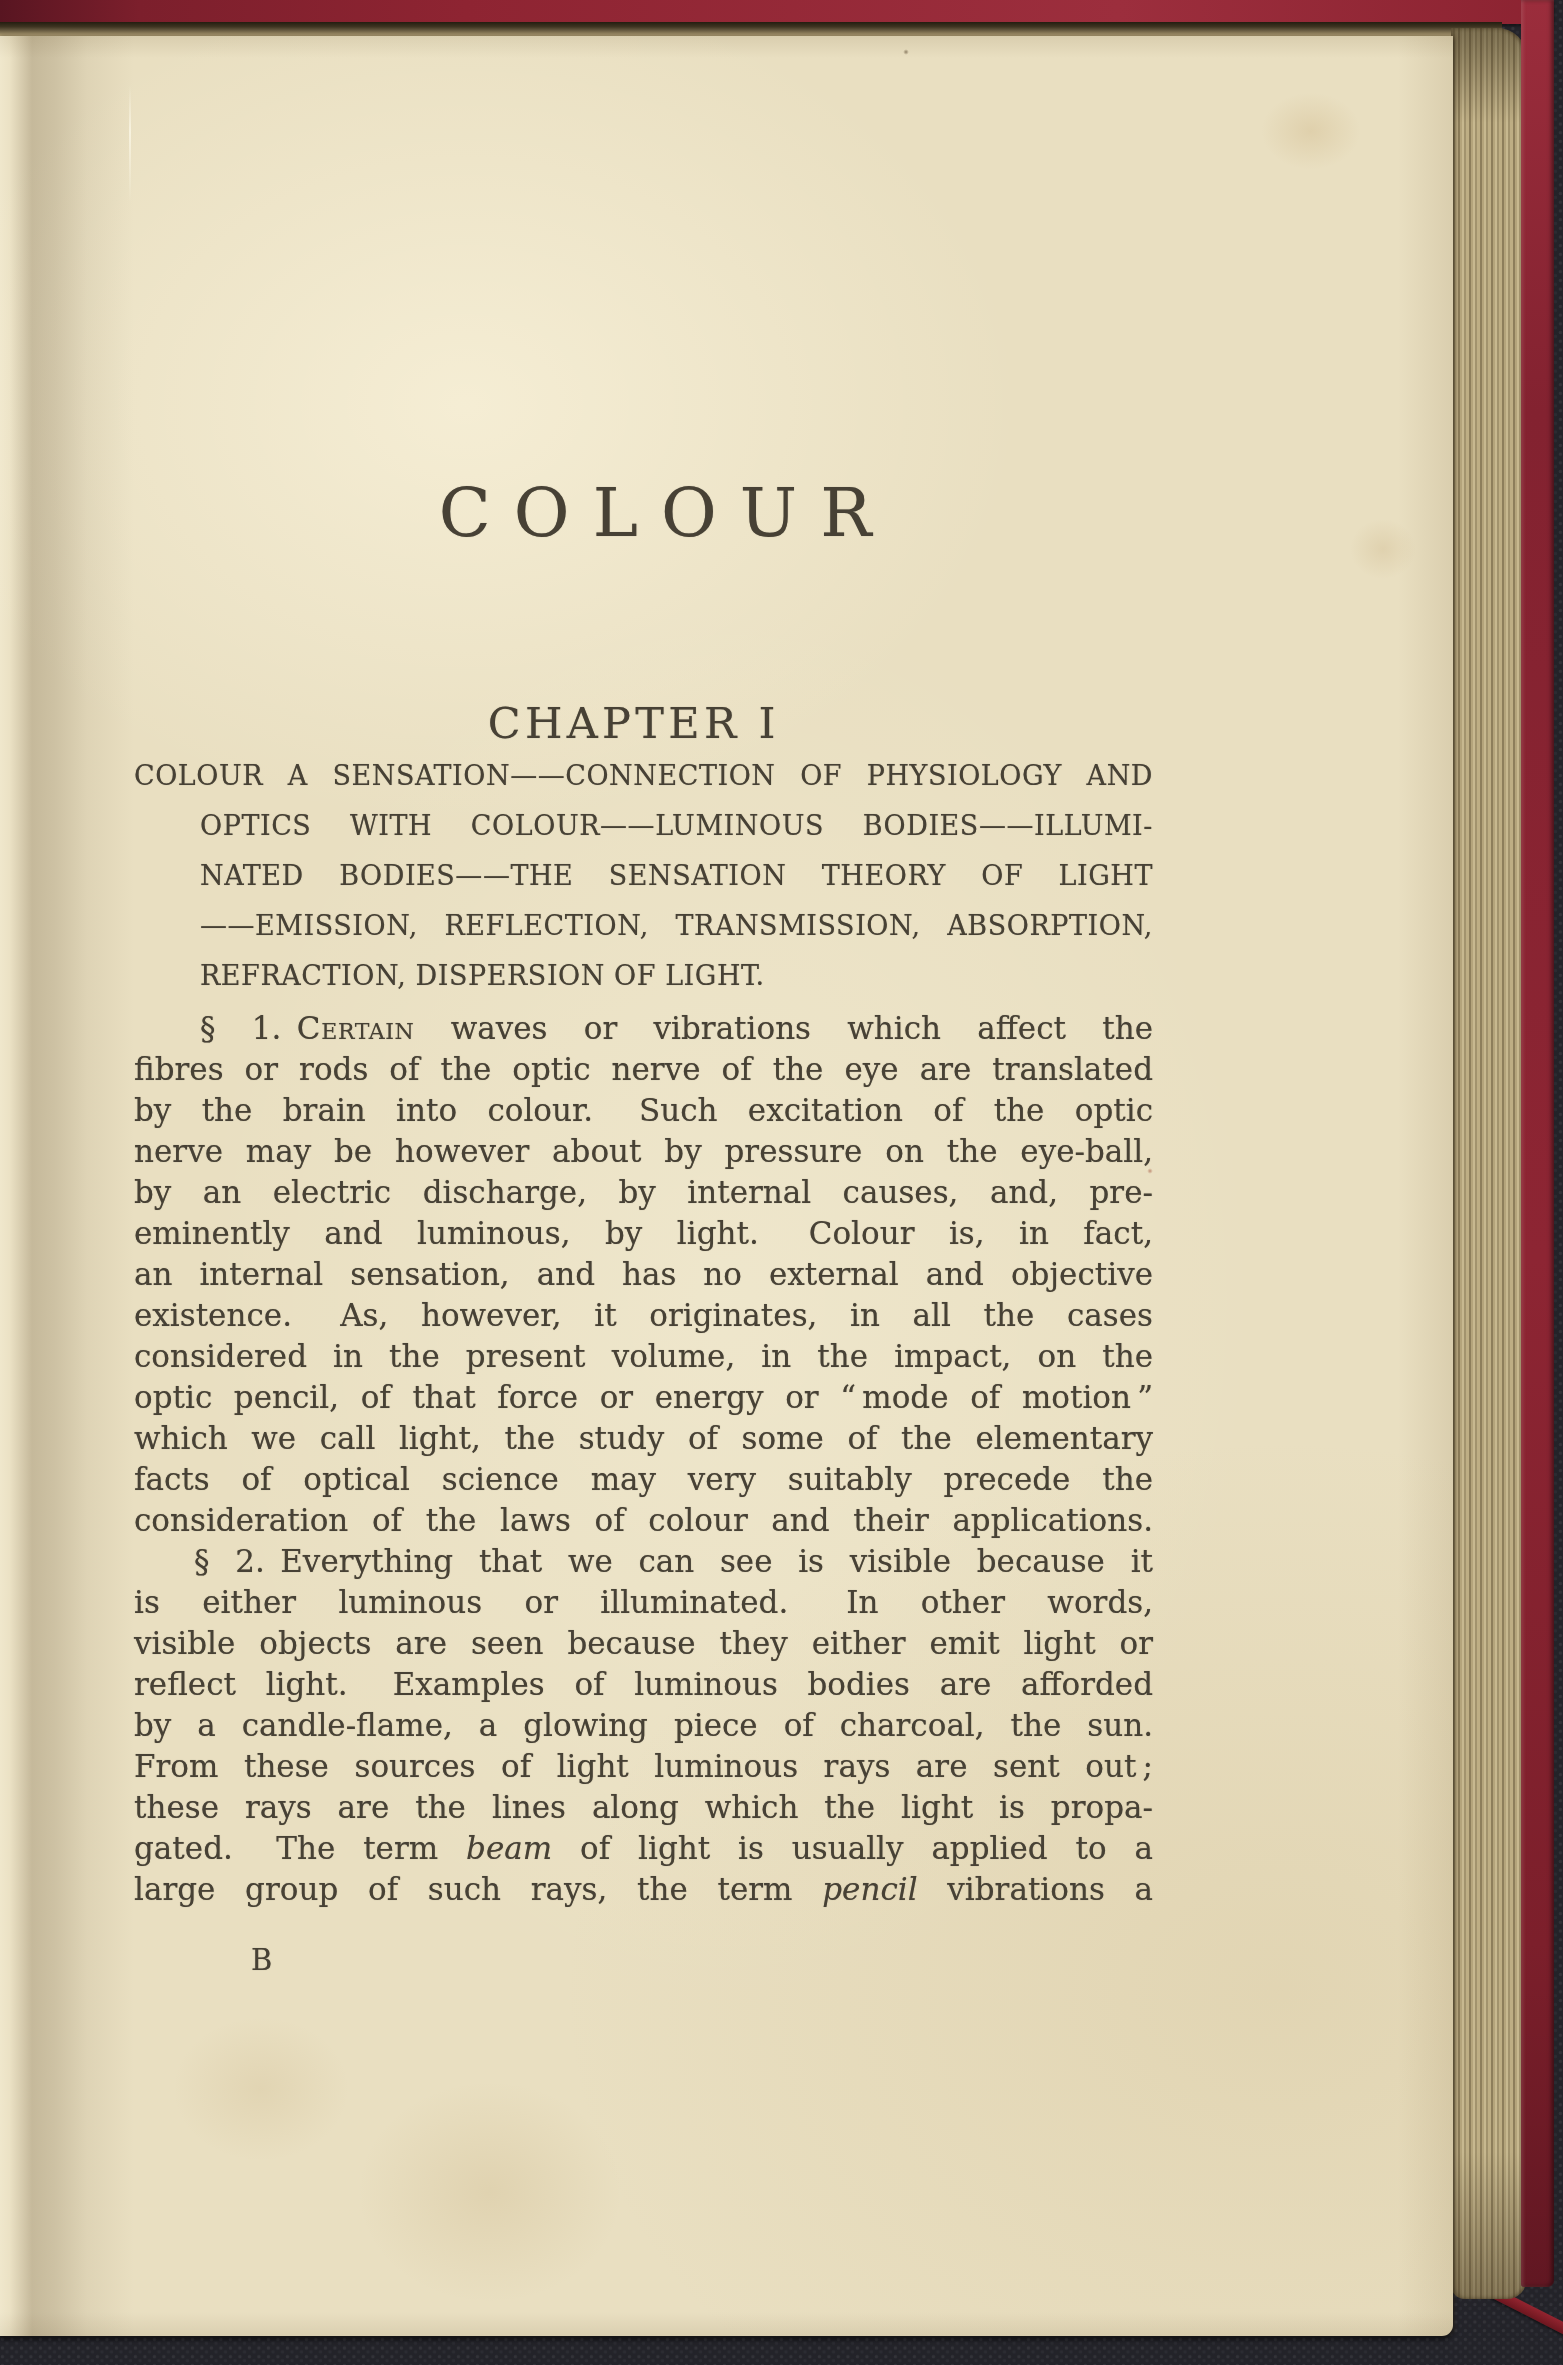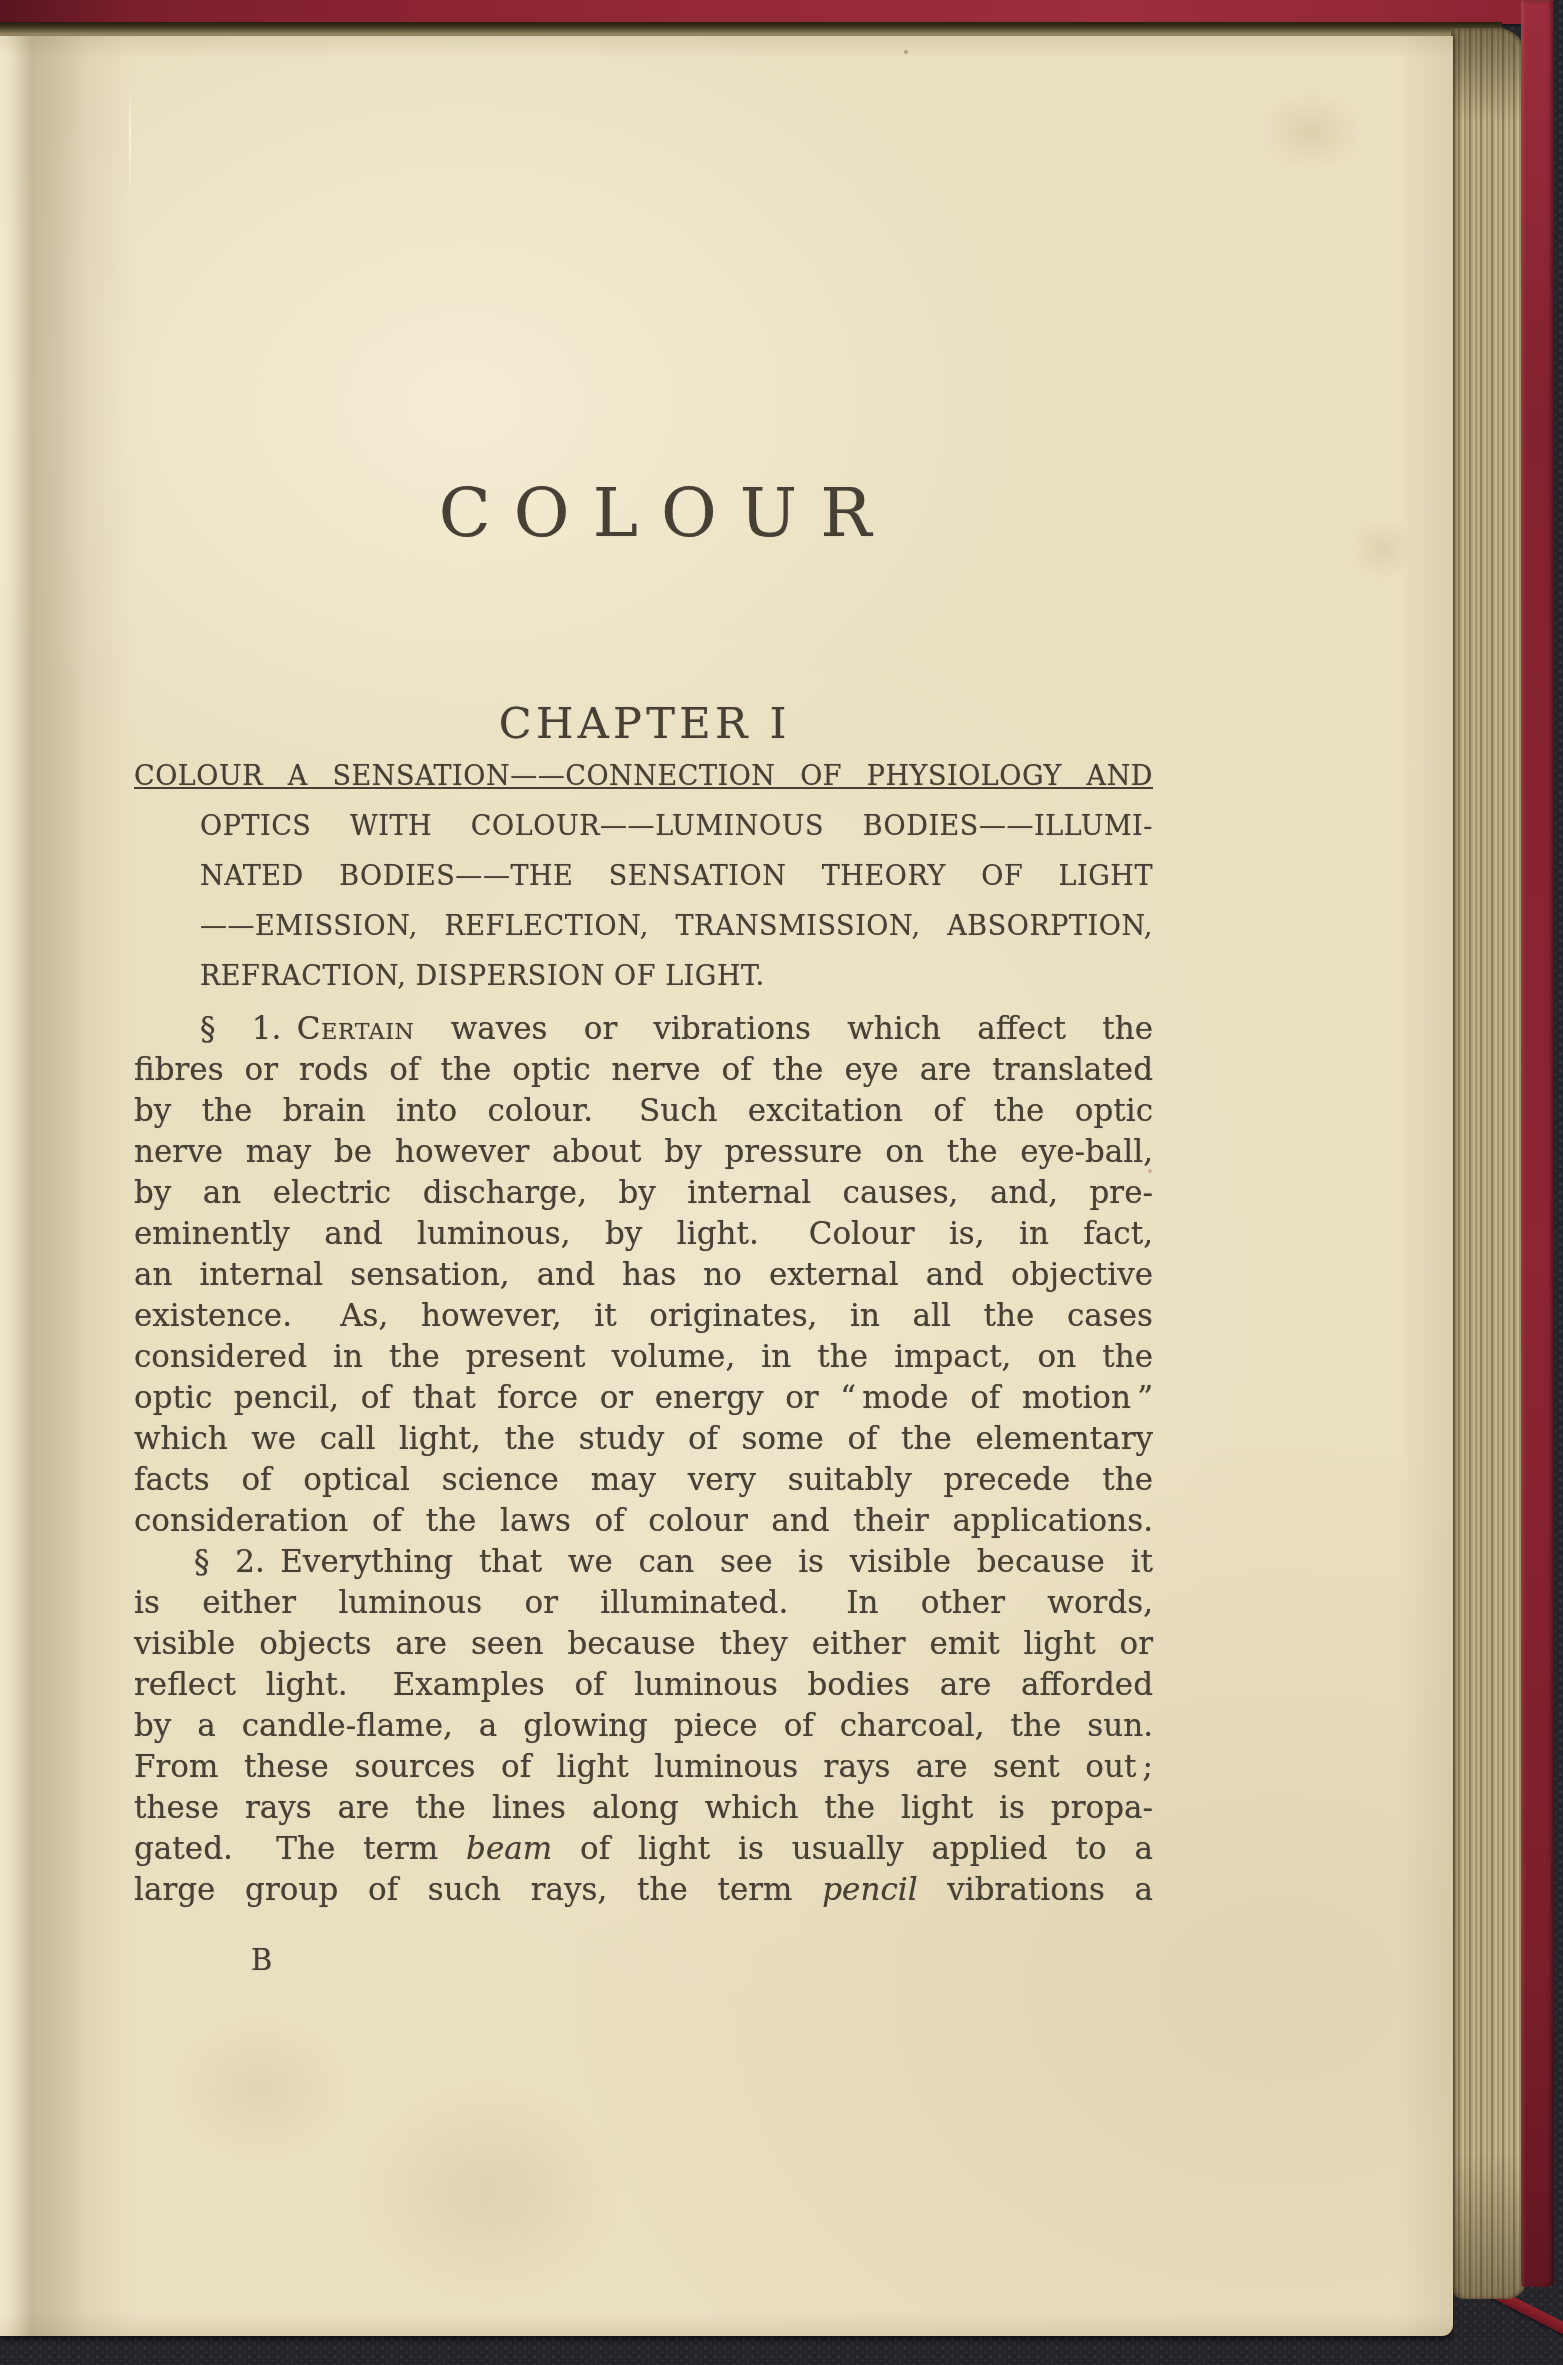--- a/index.html
+++ b/index.html
@@ -85,30 +85,30 @@
     background:linear-gradient(180deg,rgba(255,252,238,0),rgba(255,252,238,.65) 40%,rgba(255,252,238,0));
   }
   
   .ink{color:var(--ink,#474135);text-shadow:0 0 0.8px rgba(71,65,53,.55);}
   .title{
     position:absolute;left:134px;top:437px;width:1019px;
     font-size:68px;line-height:79px;letter-spacing:.34em;padding-left:.34em;
     text-align:center;font-weight:normal;
   }
   .chapter{
-    position:absolute;left:131px;top:660px;width:1019px;
+    position:absolute;left:120px;top:660px;width:1019px;
     font-size:43px;line-height:55px;letter-spacing:.10em;padding-left:.10em;
     text-align:center;
   }
   .summary{
     position:absolute;left:134px;top:715px;width:1019px;
     font-size:27px;line-height:50px;letter-spacing:.02em;
   }
   .summary .sline{text-align:justify;text-align-last:justify;margin-left:66px;}
-  .summary .sline.first{margin-left:0;text-decoration:underline;}
+  .summary .sline.first{margin-left:0;}
   .summary .sline.end{text-align-last:left;}
   .bodytext{
     position:absolute;left:134px;top:972px;width:1019px;
     font-size:31px;line-height:41px;
   }
   .bl{text-align:justify;text-align-last:justify;text-justify:inter-word;}
   .bl.ind1{padding-left:66px;}
   .bl.ind2{padding-left:60px;}
   .sc{font-variant:small-caps;letter-spacing:.02em;}
   .it{font-style:italic;}

